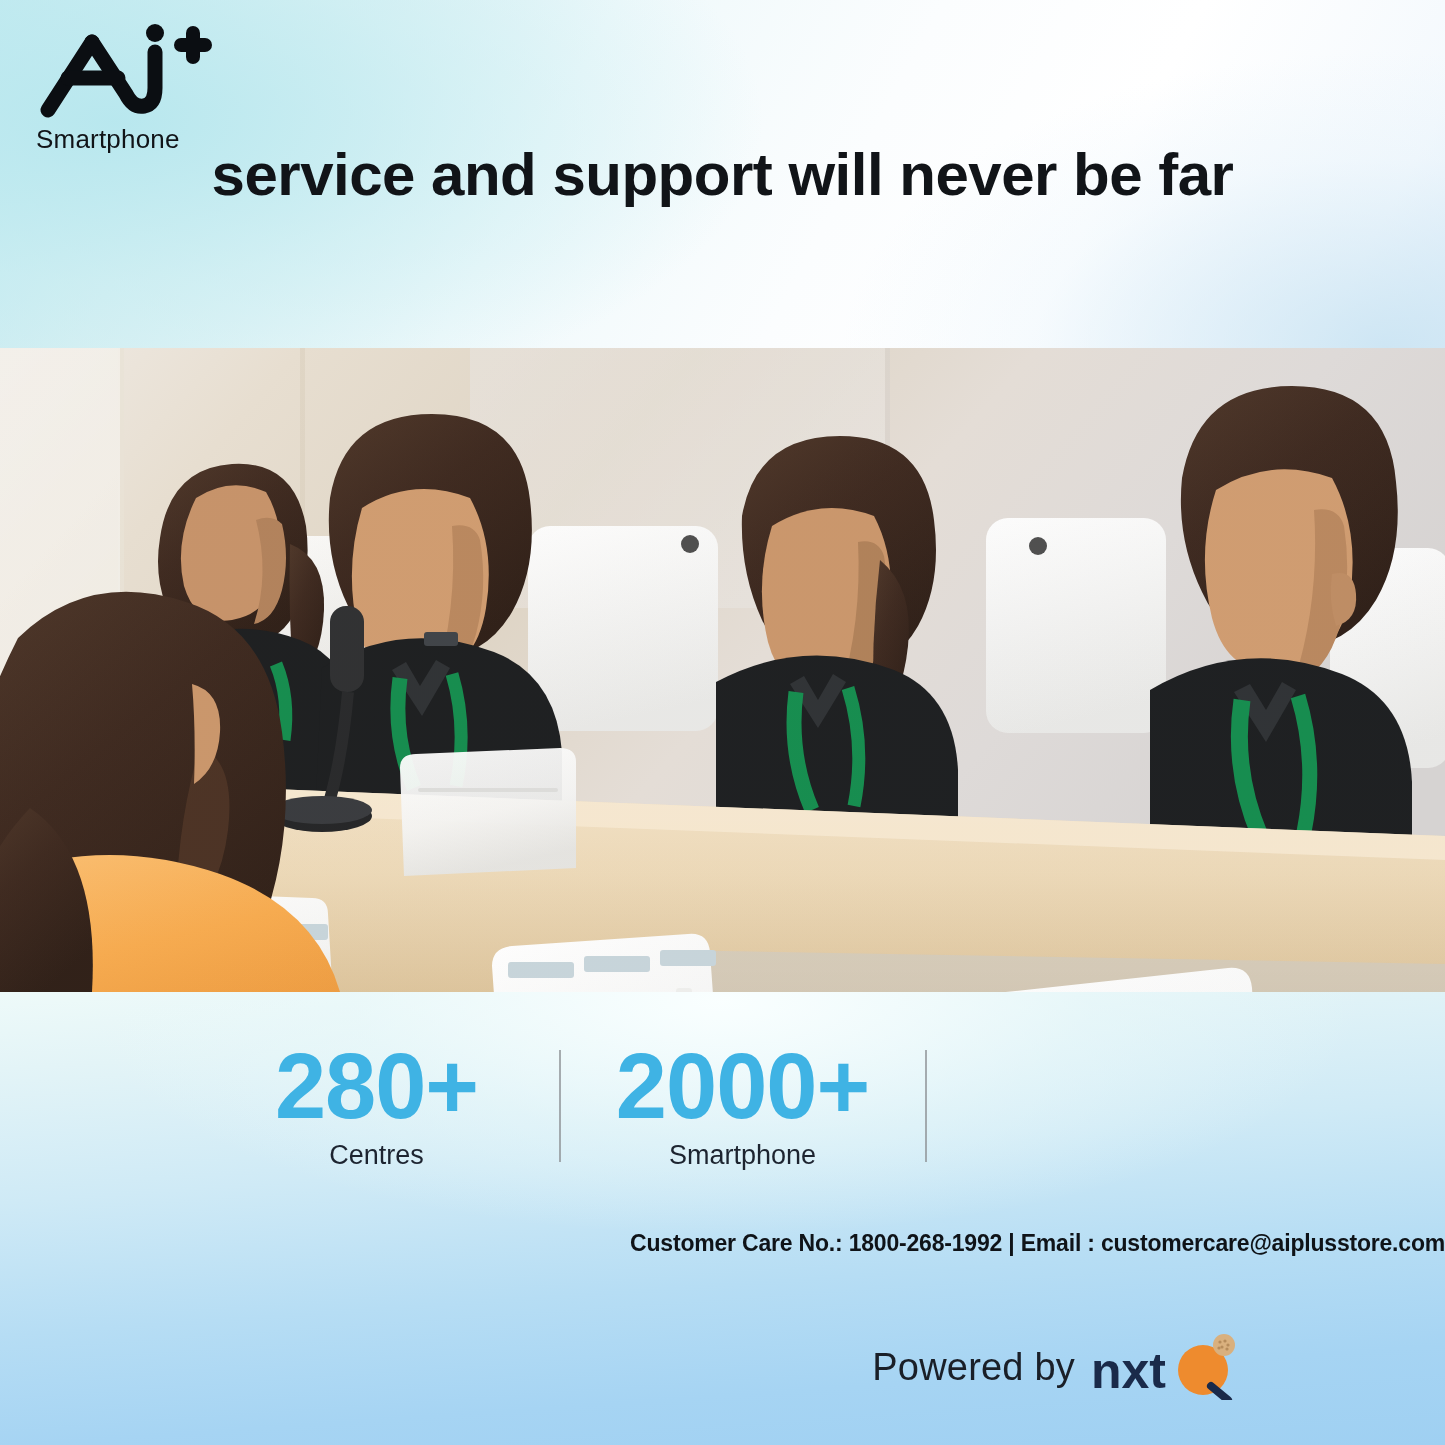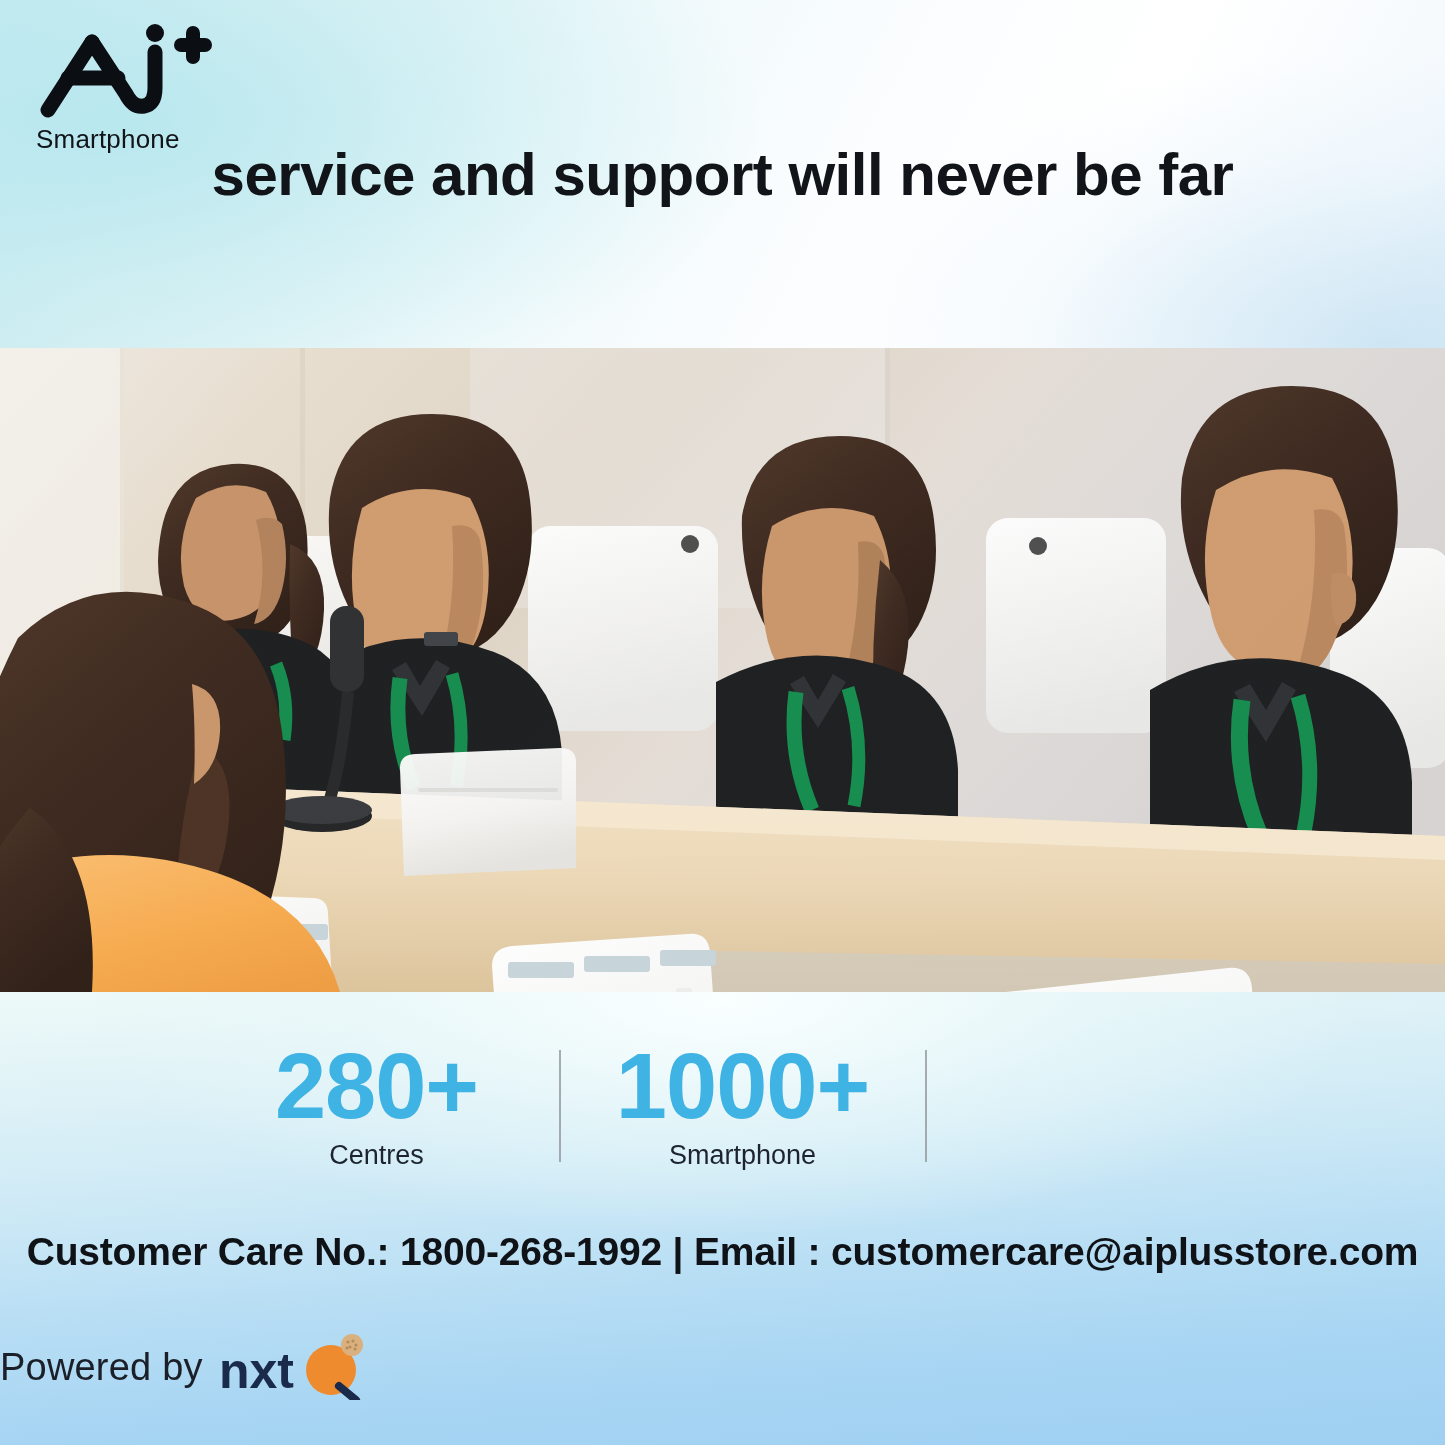--- a/index.html
+++ b/index.html
@@ -81,28 +81,28 @@
   .stat-divider {
     width:2px; height:112px;
     background:#8d9196;
     opacity:.75;
     margin:0 12px;
     align-self:center;
   }
 
   .contact {
     position:absolute; left:0; top:238px; width:1445px;
-    text-align:center;
-    font-size:39px; font-weight:700; color:#0f1318;
+    text-align:right;
+    font-size:23px; font-weight:700; color:#0f1318;
     letter-spacing:-0.2px;
   }
 
   .powered {
     position:absolute; left:0; top:342px; width:1241px;
-    display:flex; align-items:center; justify-content:flex-start; gap:16px;
+    display:flex; align-items:center; justify-content:flex-end; gap:16px;
   }
   .powered-text {
     font-size:38px; font-weight:400; color:#1a1f28;
     letter-spacing:0.2px;
   }
   .nxtq { display:block; }
 </style>
 </head>
 <body>
 
@@ -330,21 +330,21 @@
     <div class="stats">
 
       <div class="stat">
         <div class="stat-value">280+</div>
         <div class="stat-label">Centres</div>
       </div>
 
       <div class="stat-divider"></div>
 
       <div class="stat">
-        <div class="stat-value">1000+</div>
+        <div class="stat-value">2000+</div>
         <div class="stat-label">Smartphone</div>
       </div>
 
       <div class="stat-divider"></div>
 
 
     </div>
 
     <div class="contact">Customer Care No.: 1800-268-1992  |  Email : customercare@aiplusstore.com</div>
 

